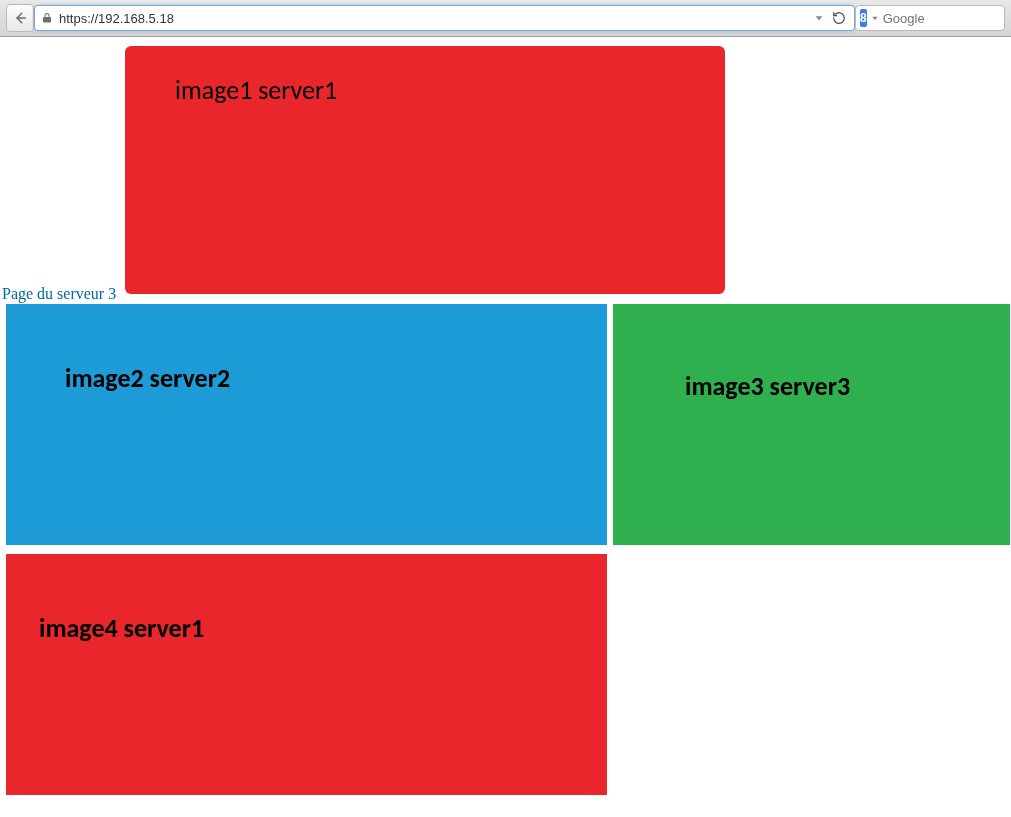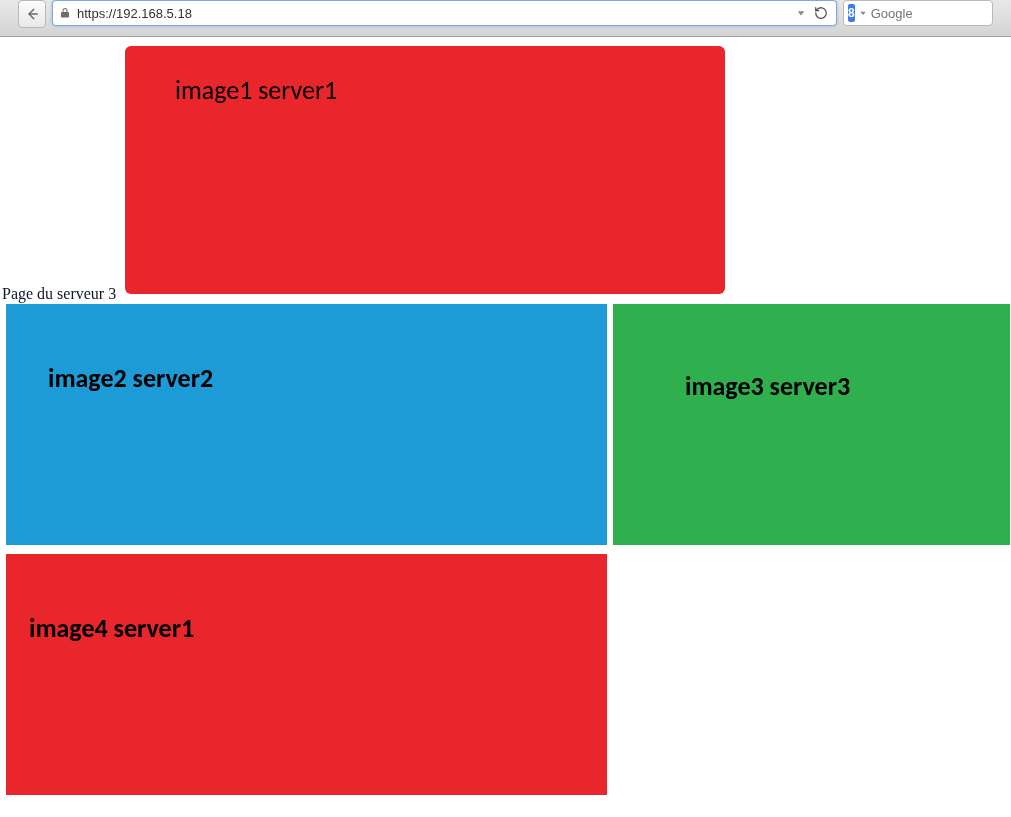--- a/index.html
+++ b/index.html
@@ -9,22 +9,22 @@
       width: 1011px;
       height: 817px;
       overflow: hidden;
     }
     .browser-chrome {
       width: 100%;
       height: 37px;
       background: linear-gradient(to bottom, #e8e8e8, #d4d4d4);
       border-bottom: 1px solid #a0a0a0;
       display: flex;
-      padding: 0 18px;
-      gap: 6px;
+      align-items: center;
+      padding: 0 6px;
     }
     .nav-back {
       width: 28px;
       height: 28px;
       border-radius: 4px;
       border: 1px solid #b9b9b9;
       background: linear-gradient(to bottom, #fdfdfd, #e8e8e8);
       display: flex;
       align-items: center;
       justify-content: center;
@@ -121,48 +121,48 @@
       background: #e8262b;
       padding-left: 50px;
       border-radius: 6px;
     }
     .page-label {
       position: absolute;
       left: 2px;
       top: 248px;
       font-family: "Times New Roman", serif;
       font-size: 16px;
-      color: #0f172a;
+      color: #0369a1;
     }
     .block2 {
       left: 6px;
       top: 267px;
       width: 601px;
       height: 241px;
       background: #1c9bd7;
       padding-top: 58px;
-      padding-left: 42px;
+      padding-left: 59px;
     }
     .block3 {
       left: 613px;
       top: 267px;
       width: 397px;
       height: 241px;
       background: #2faf4d;
       padding-top: 66px;
       padding-left: 72px;
     }
     .block4 {
       left: 6px;
       top: 517px;
       width: 601px;
       height: 241px;
       background: #e8262b;
       padding-top: 58px;
-      padding-left: 23px;
+      padding-left: 33px;
     }
     .block2 span, .block3 span, .block4 span {
       font-weight: bold;
     }
   </style>
 </head>
 <body>
 
 <div class="browser-chrome">
   <div class="nav-back">

